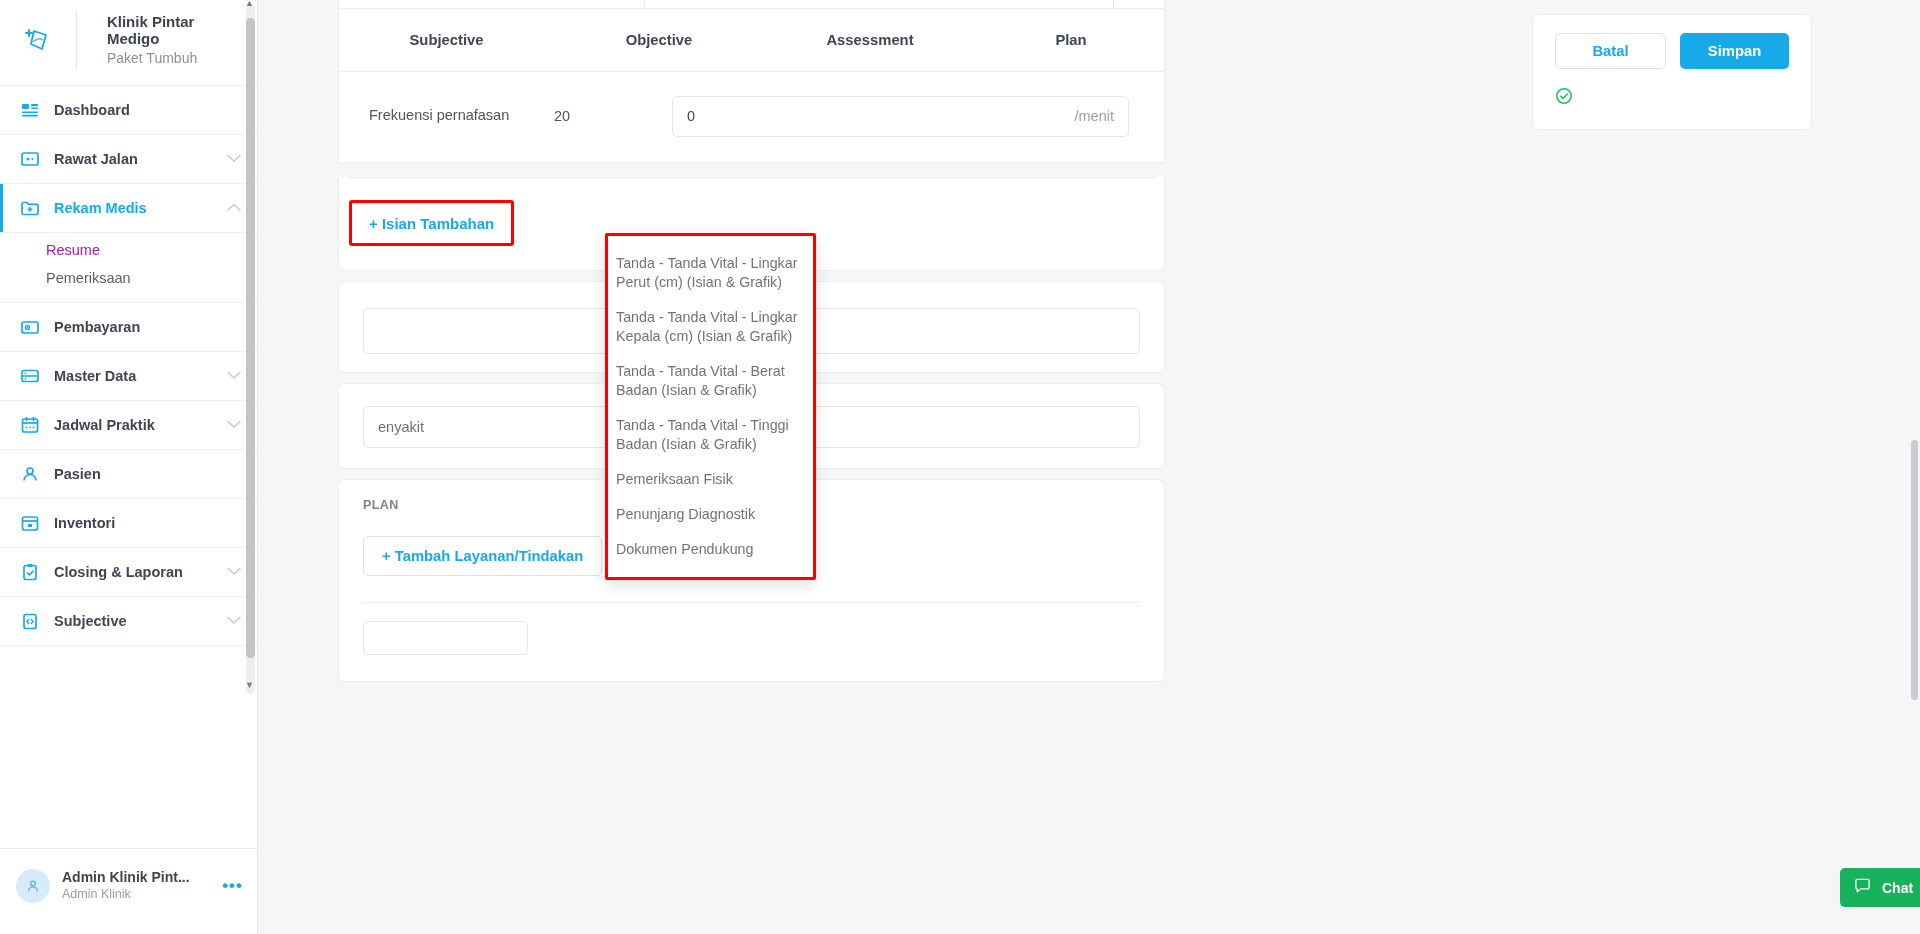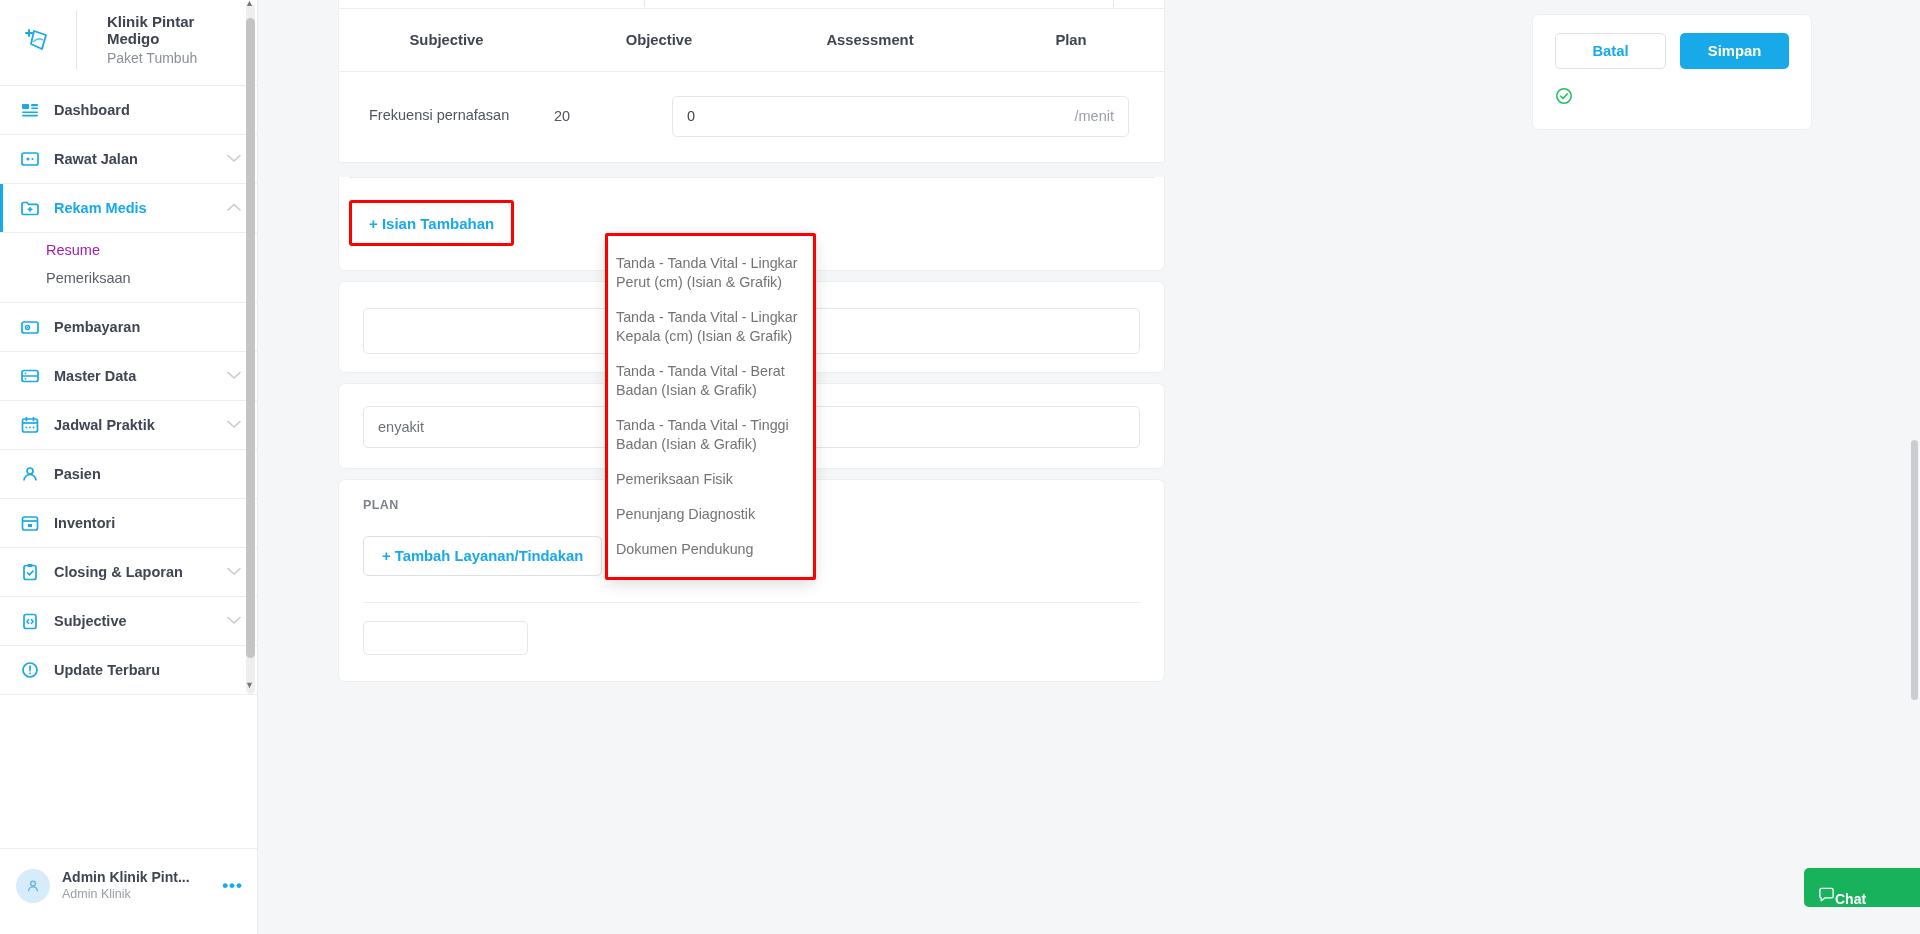--- a/index.html
+++ b/index.html
@@ -172,23 +172,23 @@
   .btn-primary {
     flex: 1 1 0; height: 36px; border: none; border-radius: 5px; background: #17a9e8;
     color: #fff; font-size: 14.8px; font-weight: 700; cursor: pointer;
     font-family: "Liberation Sans", sans-serif;
   }
   .rp-note { display: flex; gap: 9px; margin-top: 16px; align-items: flex-start; }
   .rp-note-text { font-size: 13.6px; color: #7b8088; line-height: 1.42; }
 
   
   .chat {
-    position: absolute; right: 0px; bottom: 27px; width: 116px; height: 39px;
+    position: absolute; right: 0px; bottom: 27px; width: 80px; height: 39px;
     background: #19b25c; border-radius: 5px 0 0 5px;
-    display: flex; align-items: flex-end; gap: 0; padding-left: 14px;
+    display: flex; align-items: center; gap: 11px; padding-left: 14px;
     cursor: pointer;
   }
   .chat-label { color: #fff; font-size: 14px; font-weight: 700; }
 
   
   .page-scroll {
     position: absolute; right: 2px; top: 440px; width: 7px; height: 260px;
     background: #c9ccd1; border-radius: 4px;
   }
 </style>
@@ -357,30 +357,20 @@
             </svg>
         </span>
         <span class="ni-label">Subjective</span>
         <span class="ni-chev">
           <svg width="14" height="9" viewBox="0 0 14 9">
               <path d="M1 1.5 L7 7 L13 1.5" fill="none" stroke="#c6cad1" stroke-width="1.6" stroke-linecap="round"></path>
             </svg>
         </span>
       </div>
 
-      <div class="nav-item">
-        <span class="ni-icon">
-          <svg width="20" height="20" viewBox="0 0 20 20">
-              <circle cx="10" cy="10" r="7" fill="none" stroke="#17a9e8" stroke-width="1.7"></circle>
-              <path d="M10 6.2 v4.4" stroke="#17a9e8" stroke-width="1.7" stroke-linecap="round"></path>
-              <circle cx="10" cy="13.4" r=".95" fill="#17a9e8"></circle>
-            </svg>
-        </span>
-        <span class="ni-label">Update Terbaru</span>
-      </div>
 
     </nav>
 
     <div class="sidebar-footer">
       <div class="avatar">
         <svg width="16" height="16" viewBox="0 0 20 20">
             <circle cx="10" cy="7" r="3" fill="none" stroke="#6ab6e0" stroke-width="1.8"></circle>
             <path d="M4.5 16.5 a5.5 5.5 0 0 1 11 0" fill="none" stroke="#6ab6e0" stroke-width="1.8"></path>
           </svg>
       </div>

